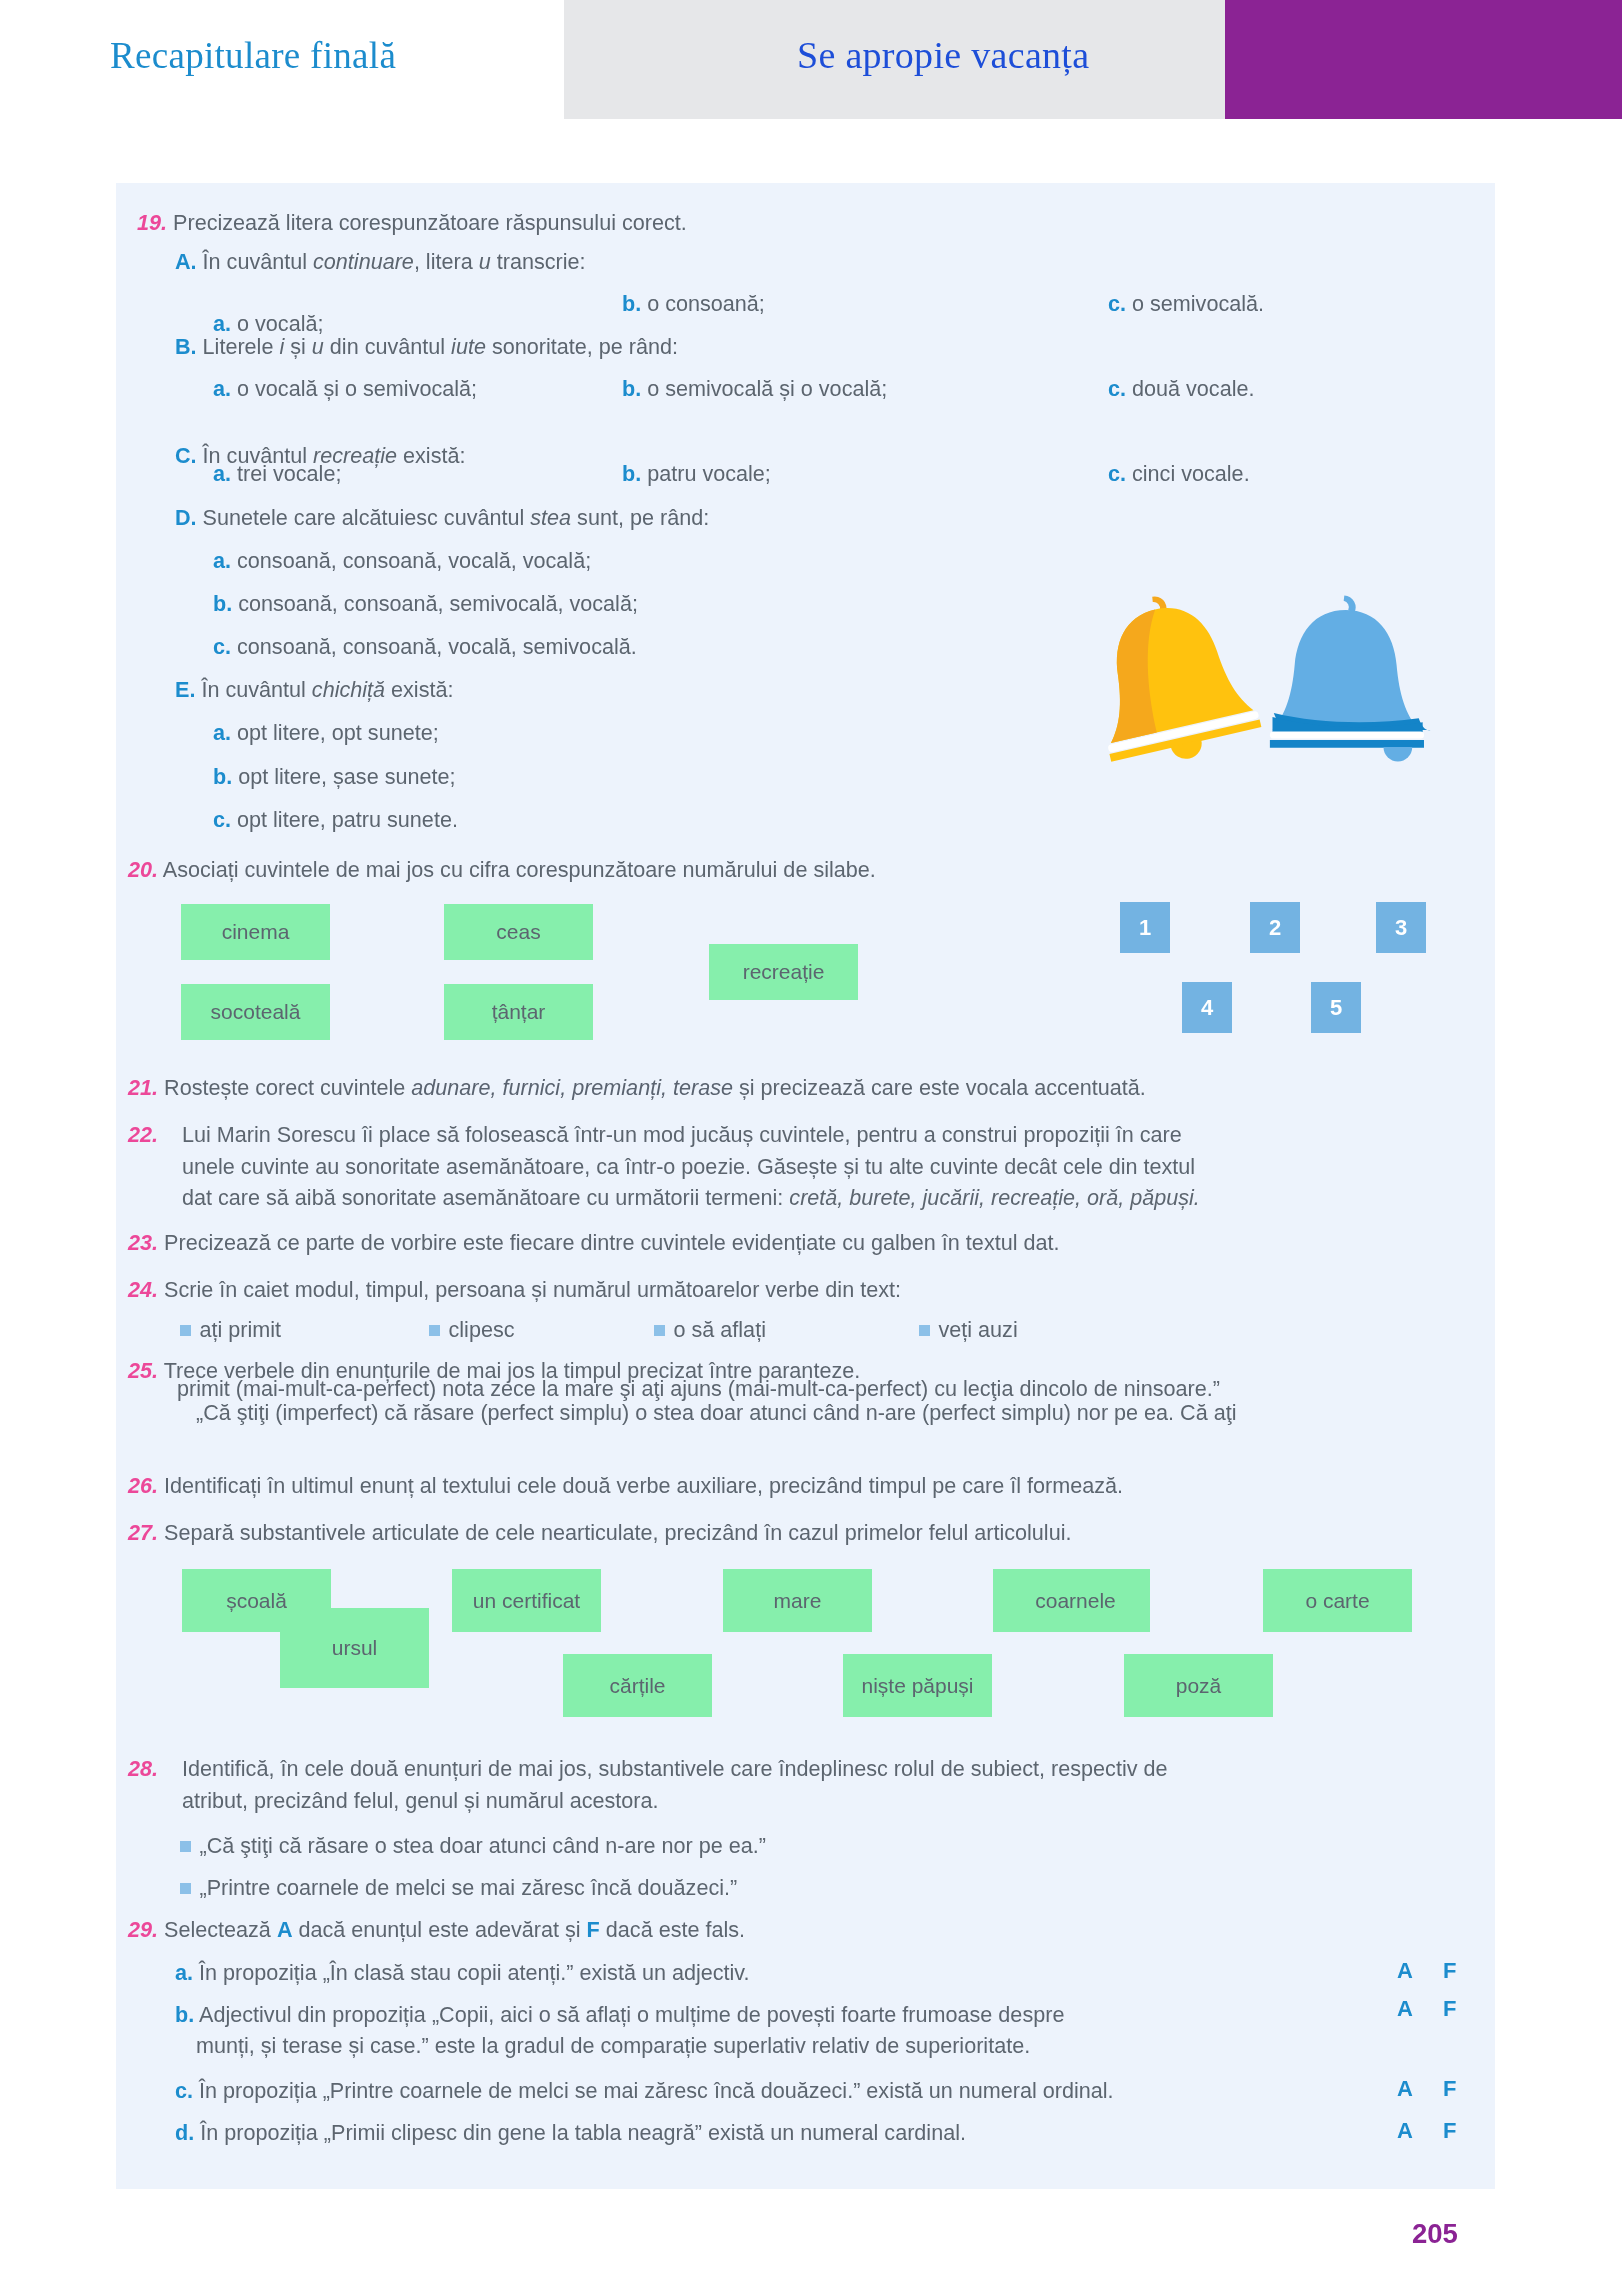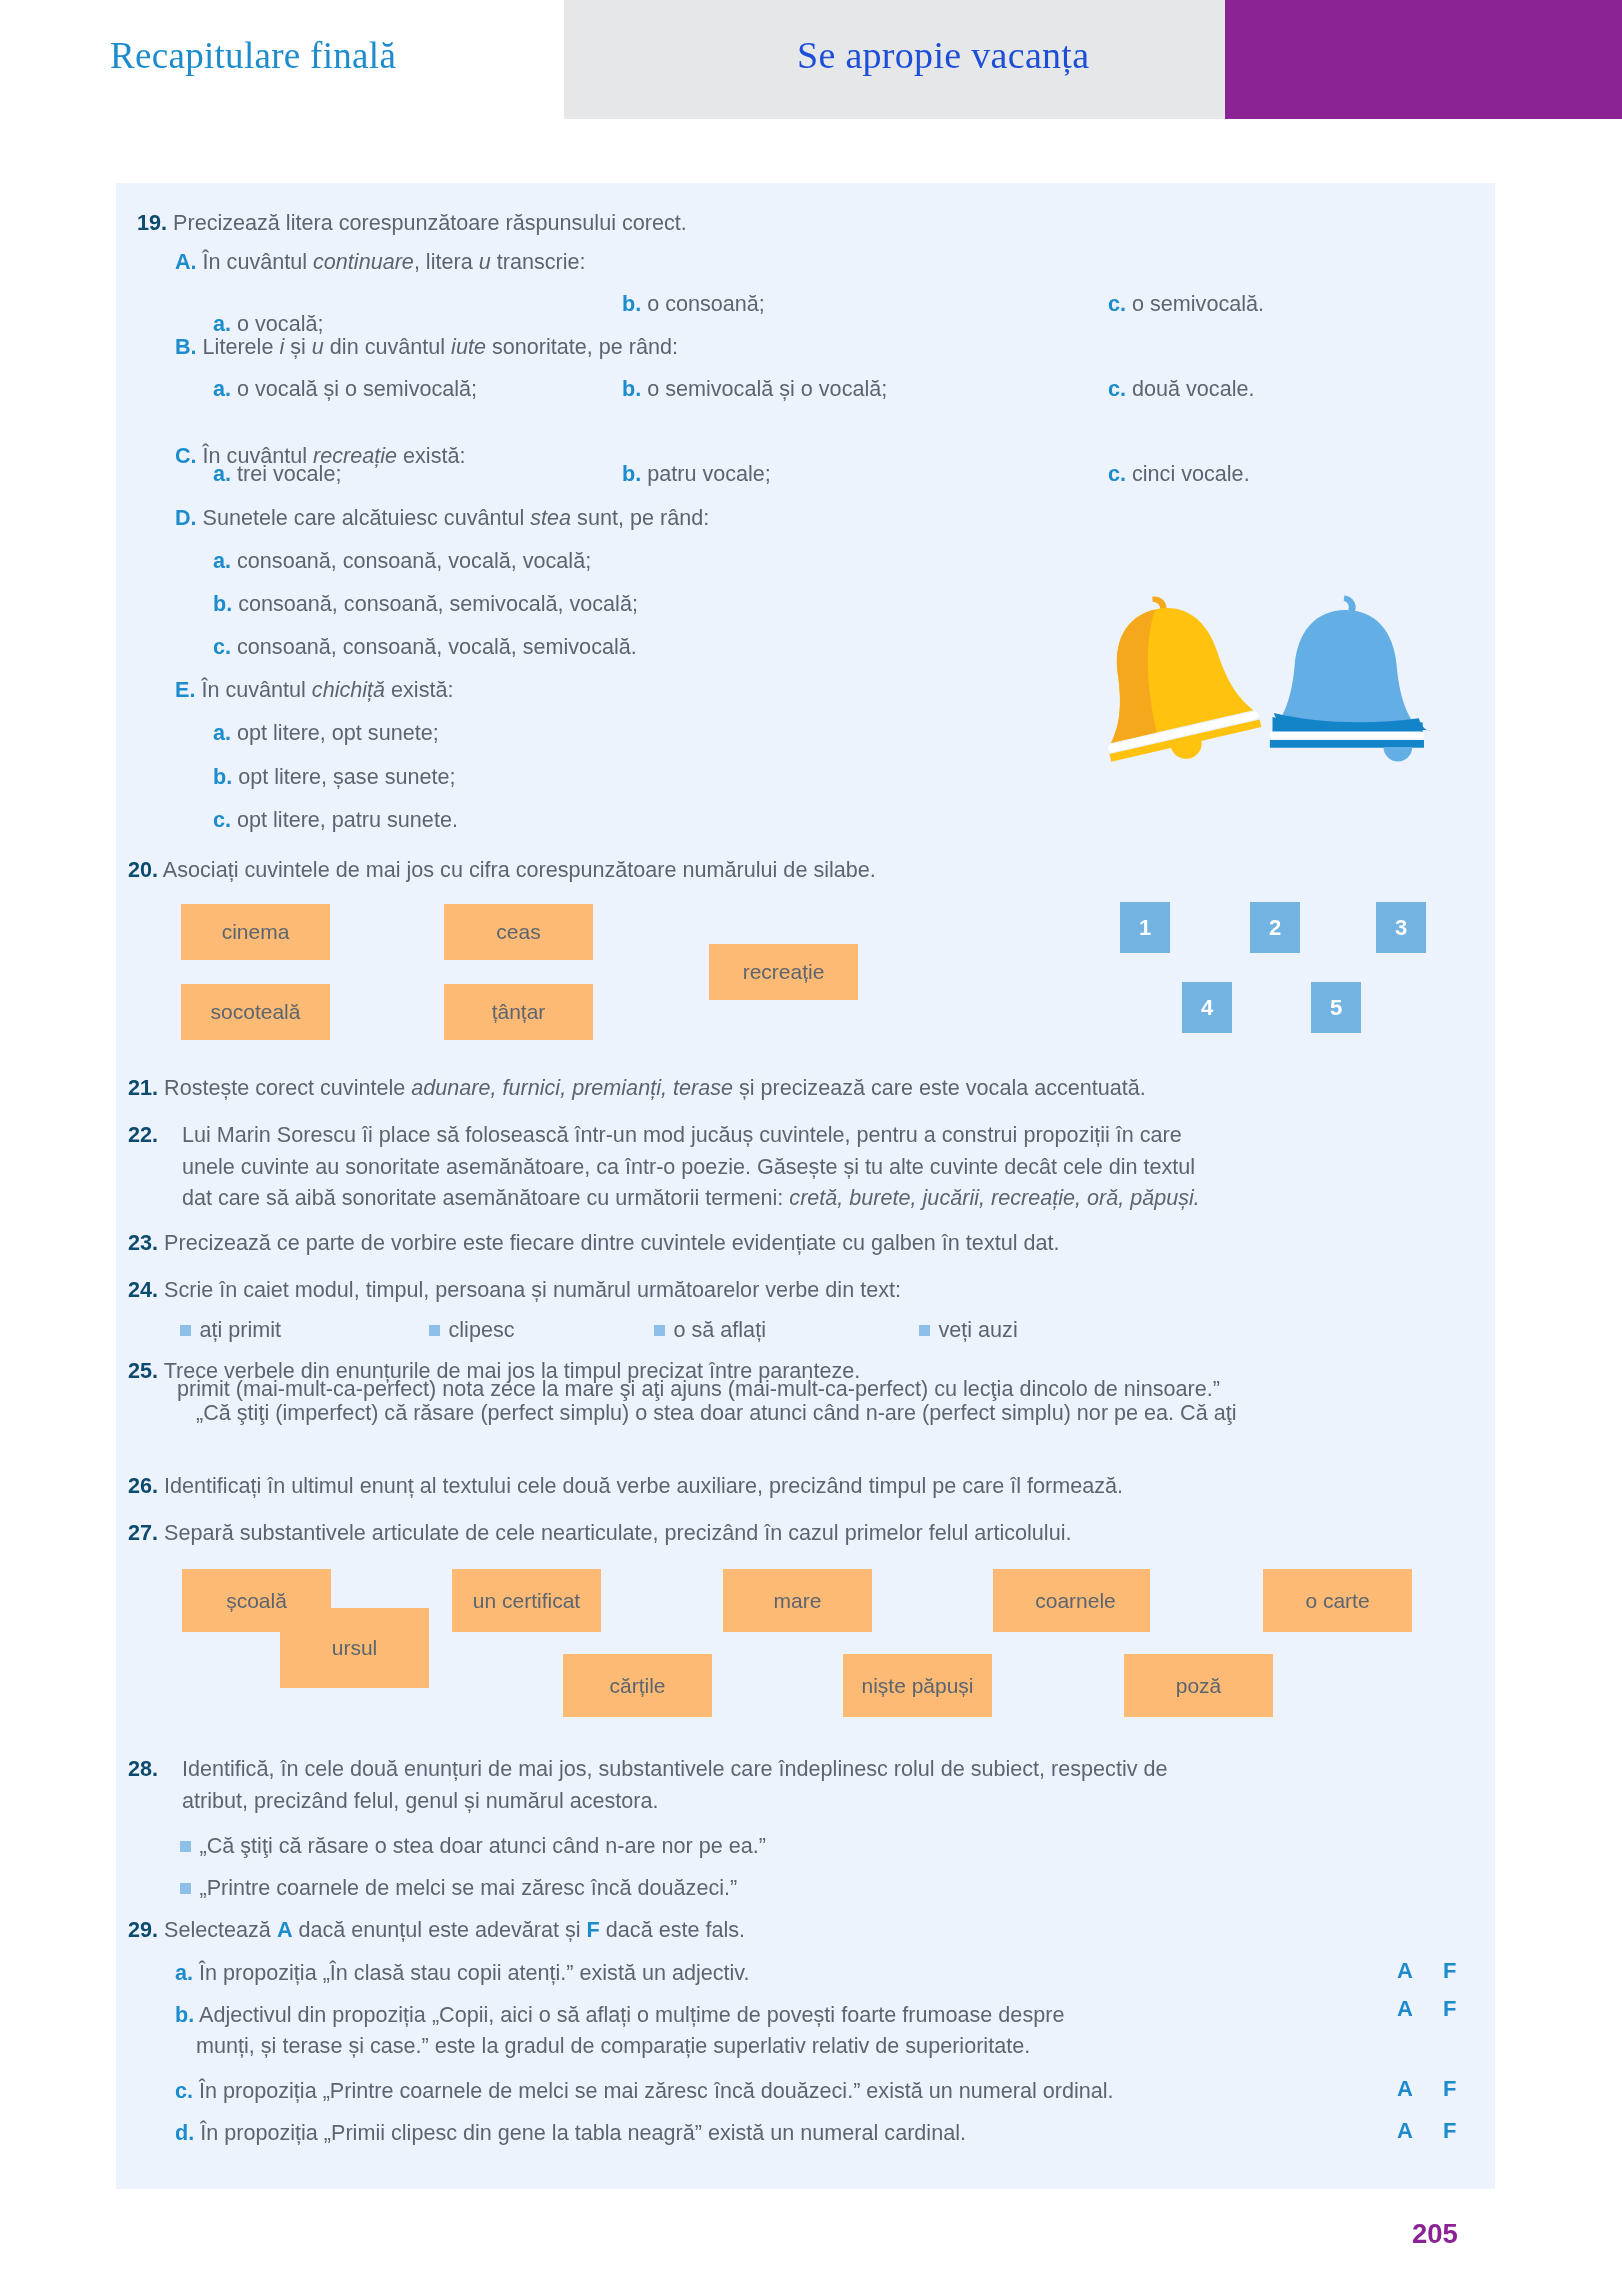--- a/index.html
+++ b/index.html
@@ -33,35 +33,35 @@
 
   
   .panel {
     position:absolute; left:116px; top:183px;
     width:1379px; height:2006px;
     background:#edf3fc;
   }
 
   
   .num {
-    color:#0c4a6e; font-weight:bold;
+    color:#ec4899; font-weight:bold;font-style:italic;
   }
   .letter { color:#1c8ccd; font-weight:bold; }
   .it { font-style:italic; }
 
   .ex { position:absolute; font-size:21.6px; line-height:30px; }
   .ex .body { color:#5c656f; }
 
   
   .row { position:absolute; font-size:21.6px; line-height:30px; color:#5c656f; }
 
   
   .chip {
     position:absolute;
-    background:#fdba74;
+    background:#86efac;
     color:#5c656f;
     font-size:21px;
     display:flex; align-items:center; justify-content:center;
     text-align:center;
   }
   
   .numchip {
     position:absolute;
     background:#73b3e2;
     color:#ffffff;

